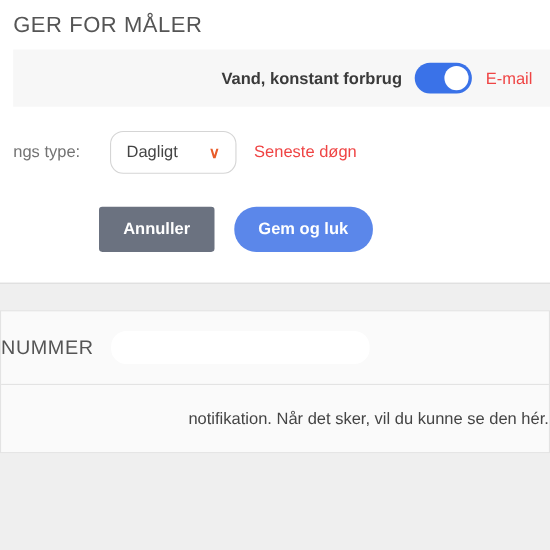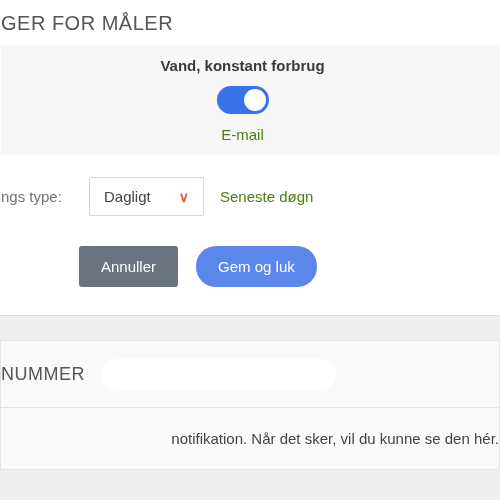--- a/index.html
+++ b/index.html
@@ -6,37 +6,36 @@
   body {
     font-family: -apple-system, BlinkMacSystemFont, "Segoe UI", Arial, sans-serif;
     background: #fff;
     width: 500px;
     height: 500px;
     overflow: hidden;
     color: #333;
   }
   .modal {
     background: #fff;
-    padding: 12px 0 28px 1px;
+    padding: 12px 0 28px 12px;
   }
   .modal-title {
     font-size: 20px;
     font-weight: 400;
     color: #555;
     letter-spacing: 0.5px;
     padding: 0 0 10px 0;
   }
   .setting-row {
     background: #f7f7f7;
     display: flex;
     align-items: center;
     justify-content: flex-end;
     padding: 12px 16px 12px 0;
     gap: 12px;
-    flex-direction: column;
   }
   .setting-label {
     font-size: 15px;
     font-weight: 600;
     color: #3a3a3a;
   }
   .toggle {
     width: 52px;
     height: 28px;
     background: #3a72e8;
@@ -48,21 +47,21 @@
     width: 22px;
     height: 22px;
     background: #fff;
     border-radius: 50%;
     position: absolute;
     top: 3px;
     right: 3px;
   }
   .toggle-text {
     font-size: 15px;
-    color: #4d7c0f;
+    color: #ef4444;
   }
   .type-row {
     display: flex;
     align-items: center;
     gap: 16px;
     padding: 22px 0 22px 0;
   }
   .type-label {
     font-size: 15px;
     color: #737373;
@@ -71,43 +70,44 @@
   .select {
     border: 1px solid #d5d5d5;
     background: #fff;
     padding: 10px 14px;
     display: flex;
     align-items: center;
     gap: 28px;
     cursor: pointer;
     font-size: 15px;
     color: #444;
-    border-radius: 2px;
+    border-radius: 12px;
   }
   .chevron {
     color: #e85c2a;
     font-size: 14px;
     font-weight: 600;
   }
   .hint {
     font-size: 15px;
-    color: #4d7c0f;
+    color: #ef4444;
   }
   .button-row {
     display: flex;
     gap: 18px;
     padding: 8px 0 0 78px;
   }
   .btn {
     border: none;
     padding: 12px 22px;
     font-size: 15px;
     border-radius: 3px;
     cursor: pointer;
     color: #fff;
+    font-weight: bold;
   }
   .btn-secondary { background: #6b7280; }
   .btn-primary { background: #5b87ea; border-radius: 20px; }
   .lower {
     background: #efefef;
     border-top: 1px solid #ddd;
     height: 300px;
   }
   .card {
     background: #fafafa;

